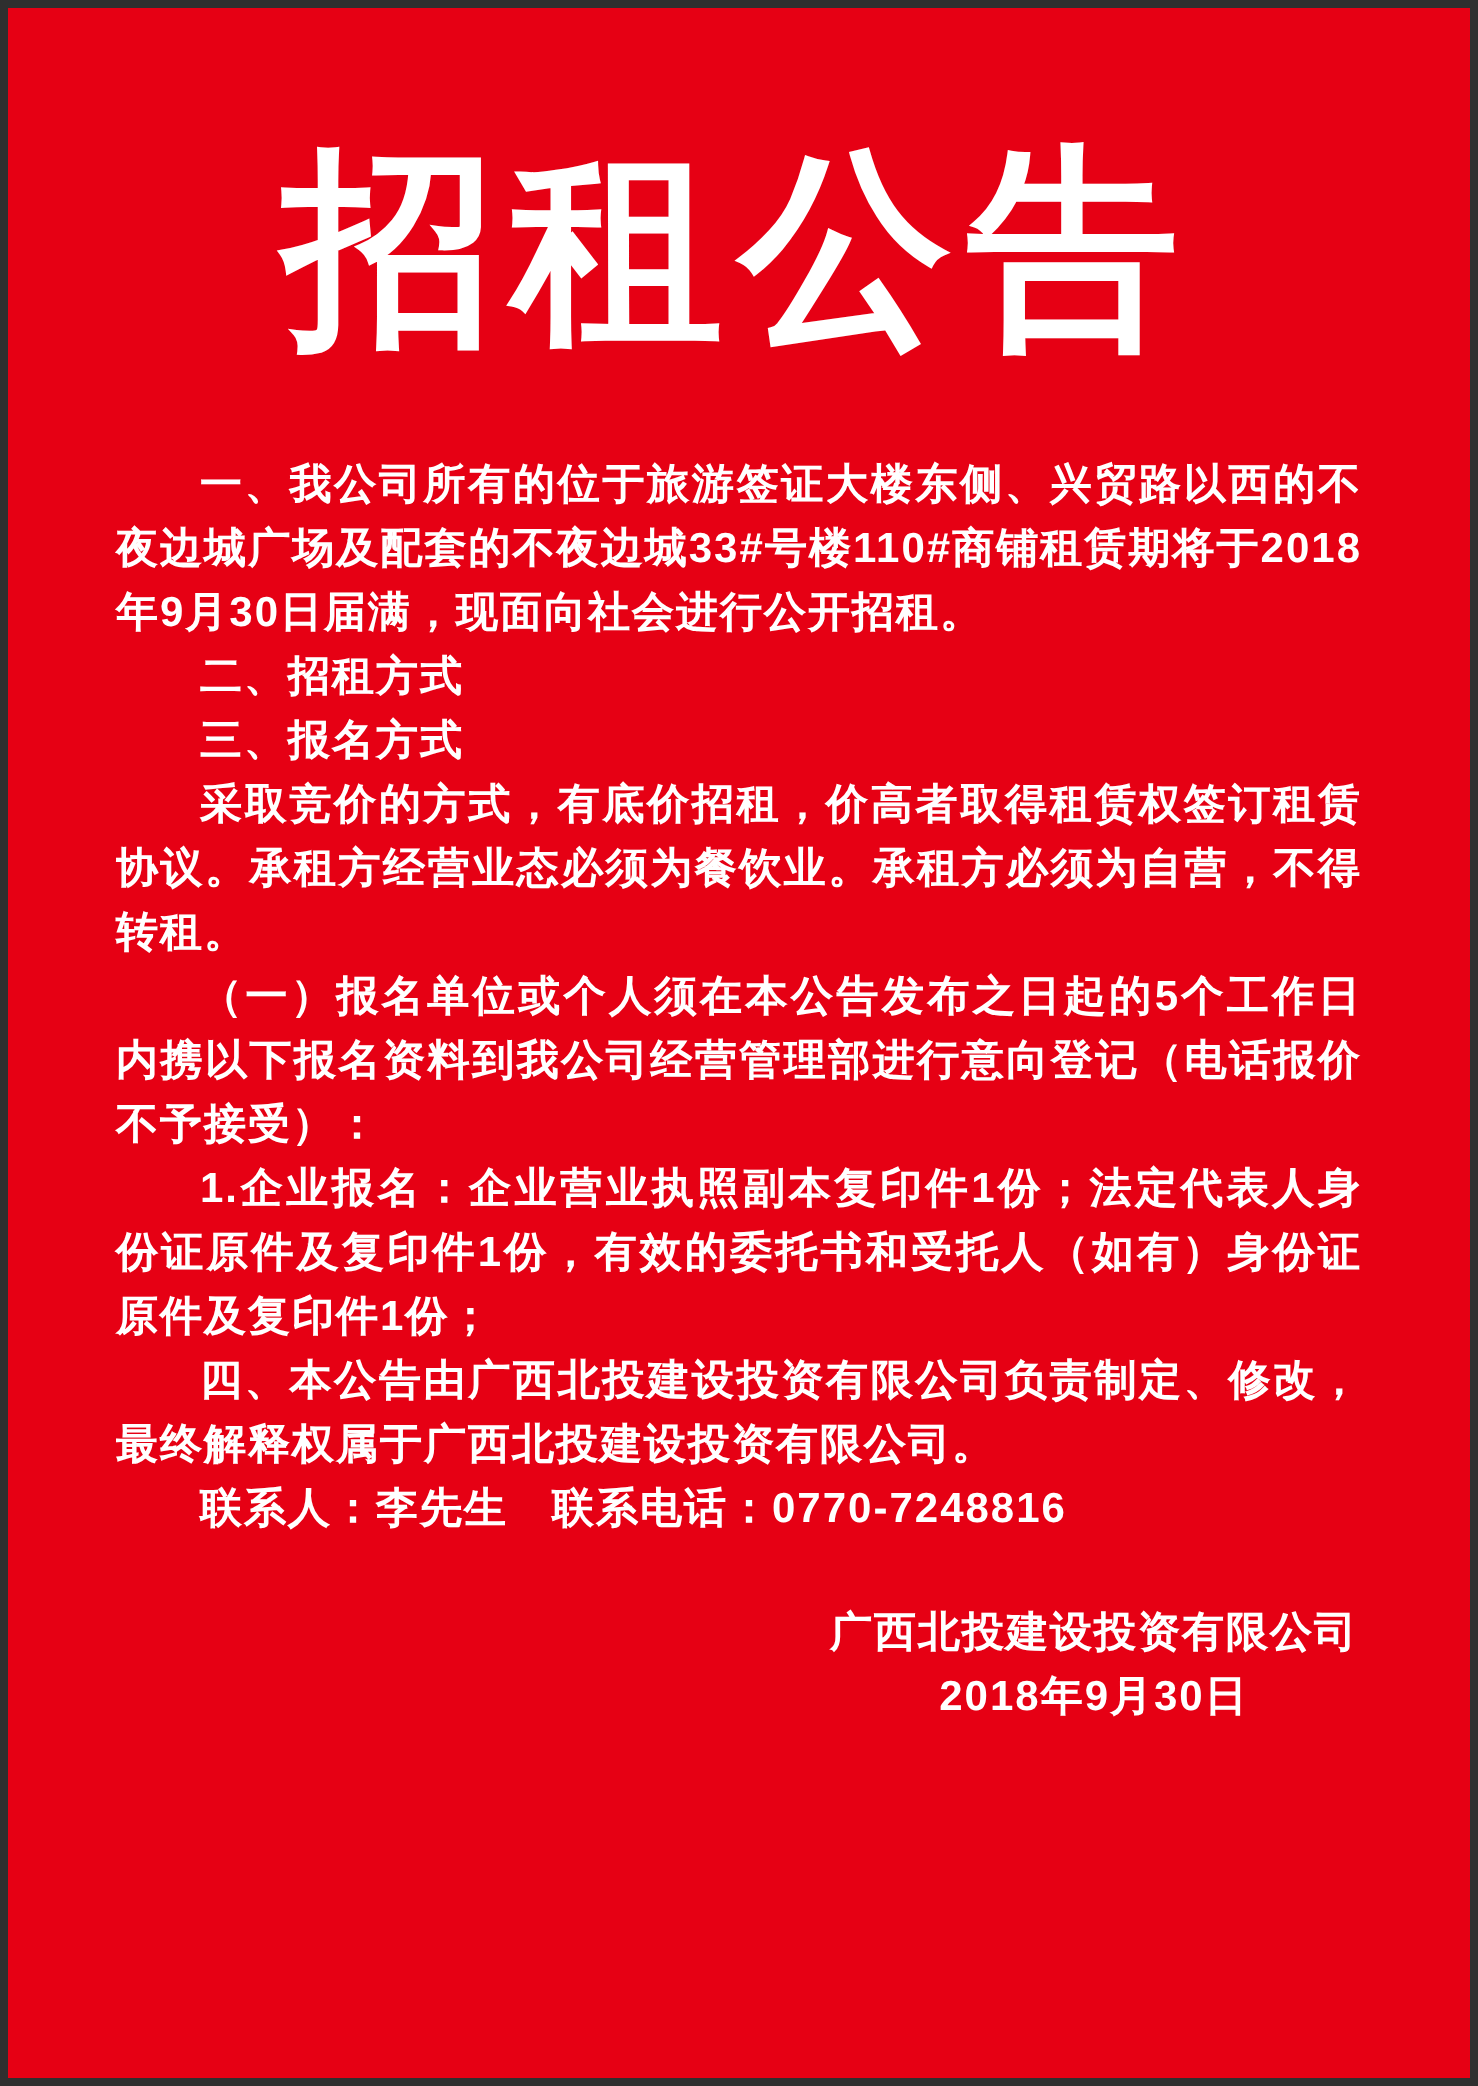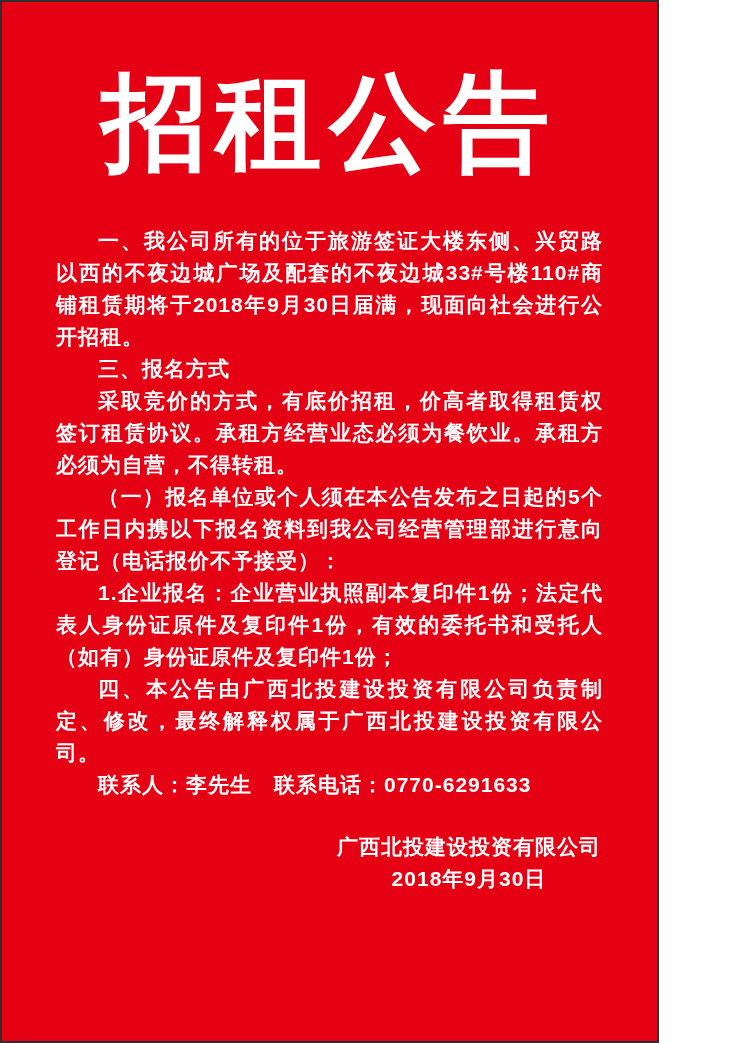--- a/index.html
+++ b/index.html
@@ -3,24 +3,24 @@
 <meta charset="utf-8">
 <title>招租公告</title>
 <style>
   html, body {
     margin: 0;
     padding: 0;
     background: #ffffff;
   }
   .page {
     position: relative;
-    width: 659px;
+    width: 739px;
     height: 1043px;
     box-sizing: border-box;
-    border: 2px solid #404040;
+    border: 4px solid #404040;
     background: #e60014;
     color: #ffffff;
     overflow: hidden;
     font-family: "Liberation Sans", sans-serif;
   }
   .title {
     margin: 58px 0 0 0;
     text-align: center;
     font-family: "Liberation Serif", serif;
     font-weight: bold;
@@ -54,26 +54,27 @@
 </style>
 </head>
 <body>
 
 <div class="page" style="background: rgb(230, 0, 20); color: rgb(255, 255, 255); border-color: rgb(47, 47, 47);">
 
   <h1 class="title">招租公告</h1>
 
   <div class="body">
     <p>一、我公司所有的位于旅游签证大楼东侧、兴贸路以西的不夜边城广场及配套的不夜边城33#号楼110#商铺租赁期将于2018年9月30日届满，现面向社会进行公开招租。</p>
+    <p>二、招租方式</p>
     <p>三、报名方式</p>
     <p>采取竞价的方式，有底价招租，价高者取得租赁权签订租赁协议。承租方经营业态必须为餐饮业。承租方必须为自营，不得转租。</p>
     <p>（一）报名单位或个人须在本公告发布之日起的5个工作日内携以下报名资料到我公司经营管理部进行意向登记（电话报价不予接受）：</p>
     <p>1.企业报名：企业营业执照副本复印件1份；法定代表人身份证原件及复印件1份，有效的委托书和受托人（如有）身份证原件及复印件1份；</p>
     <p>四、本公告由广西北投建设投资有限公司负责制定、修改，最终解释权属于广西北投建设投资有限公司。</p>
-    <p>联系人：李先生　联系电话：0770-6291633</p>
+    <p>联系人：李先生　联系电话：0770-7248816</p>
   </div>
 
   <div class="signature">
     <div>广西北投建设投资有限公司</div>
     <div>2018年9月30日</div>
   </div>
 
 </div>
 
 </body></html>

